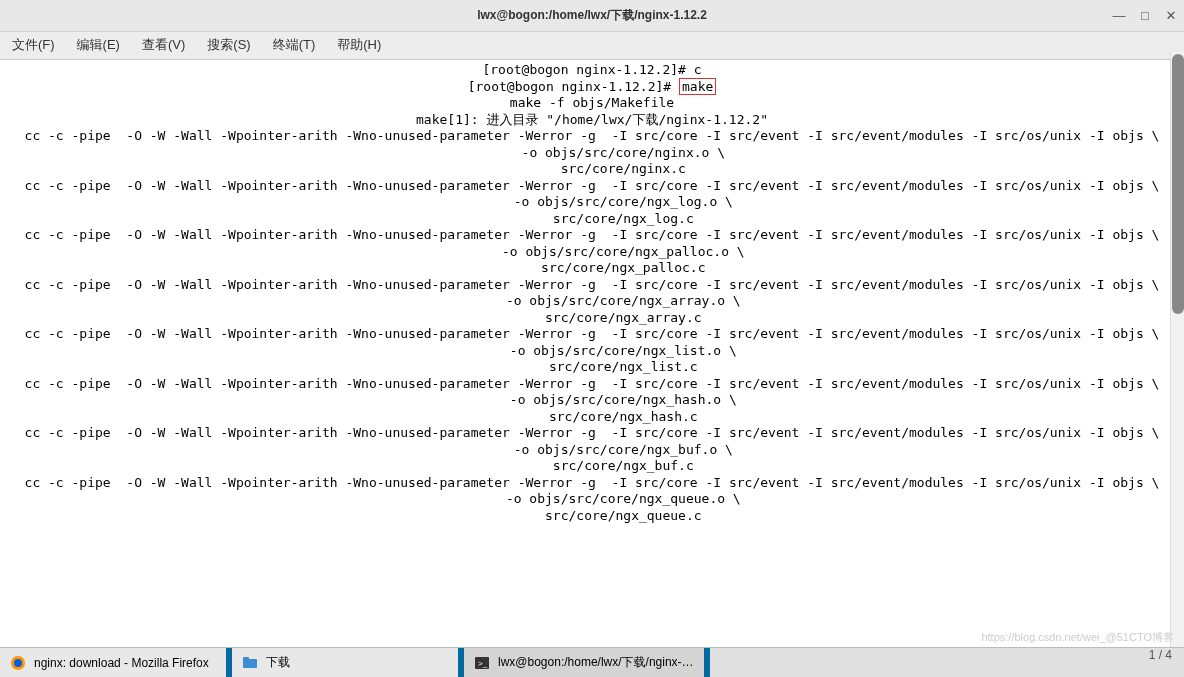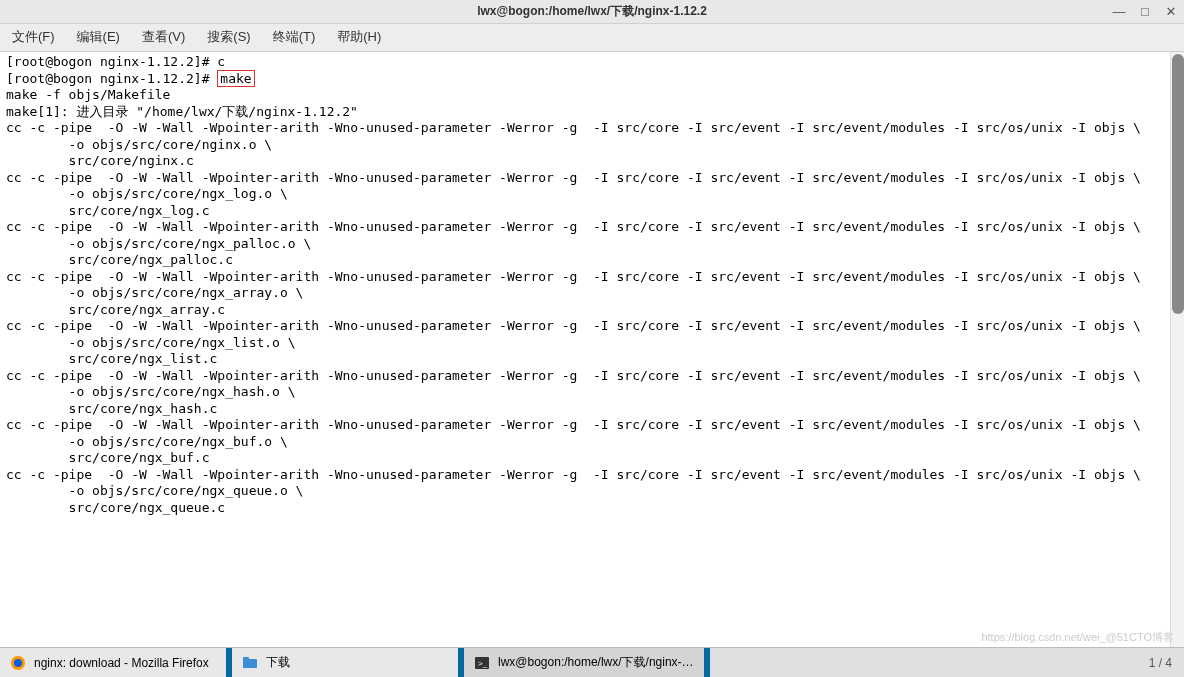--- a/index.html
+++ b/index.html
@@ -6,21 +6,21 @@
     body {
       font-family: sans-serif;
       width: 1184px;
       height: 677px;
       overflow: hidden;
       background: #f0f0f0;
       display: flex;
       flex-direction: column;
     }
     .titlebar {
-      height: 24px;
+      height: 32px;
       background: #e8e8e8;
       border-bottom: 1px solid #d0d0d0;
       display: flex;
       align-items: center;
       justify-content: center;
       position: relative;
     }
     .titlebar-title {
       font-size: 12px;
       font-weight: bold;
@@ -61,20 +61,21 @@
       flex: 1;
       background: #ffffff;
       font-family: "DejaVu Sans Mono", "Consolas", monospace;
       font-size: 13px;
       line-height: 16.5px;
       color: #000;
       padding: 2px 6px;
       white-space: pre;
       overflow: hidden;
       position: relative;
+      text-align: center;
     }
     .highlight-make {
       border: 1px solid #d33;
       padding: 0 2px;
     }
     .scrollbar {
       position: absolute;
       right: 0;
       top: 52px;
       width: 14px;
@@ -114,21 +115,21 @@
       width: 16px;
       height: 16px;
       display: inline-flex;
       align-items: center;
       justify-content: center;
     }
     .task-icon svg { width: 16px; height: 16px; }
     .status-right {
       margin-left: auto;
       display: flex;
-      align-items: center;
+      align-items: flex-start;
       padding: 0 12px;
       font-size: 12px;
       color: #555;
       gap: 8px;
     }
     .watermark {
       position: absolute;
       right: 10px;
       bottom: 32px;
       font-size: 11px;

